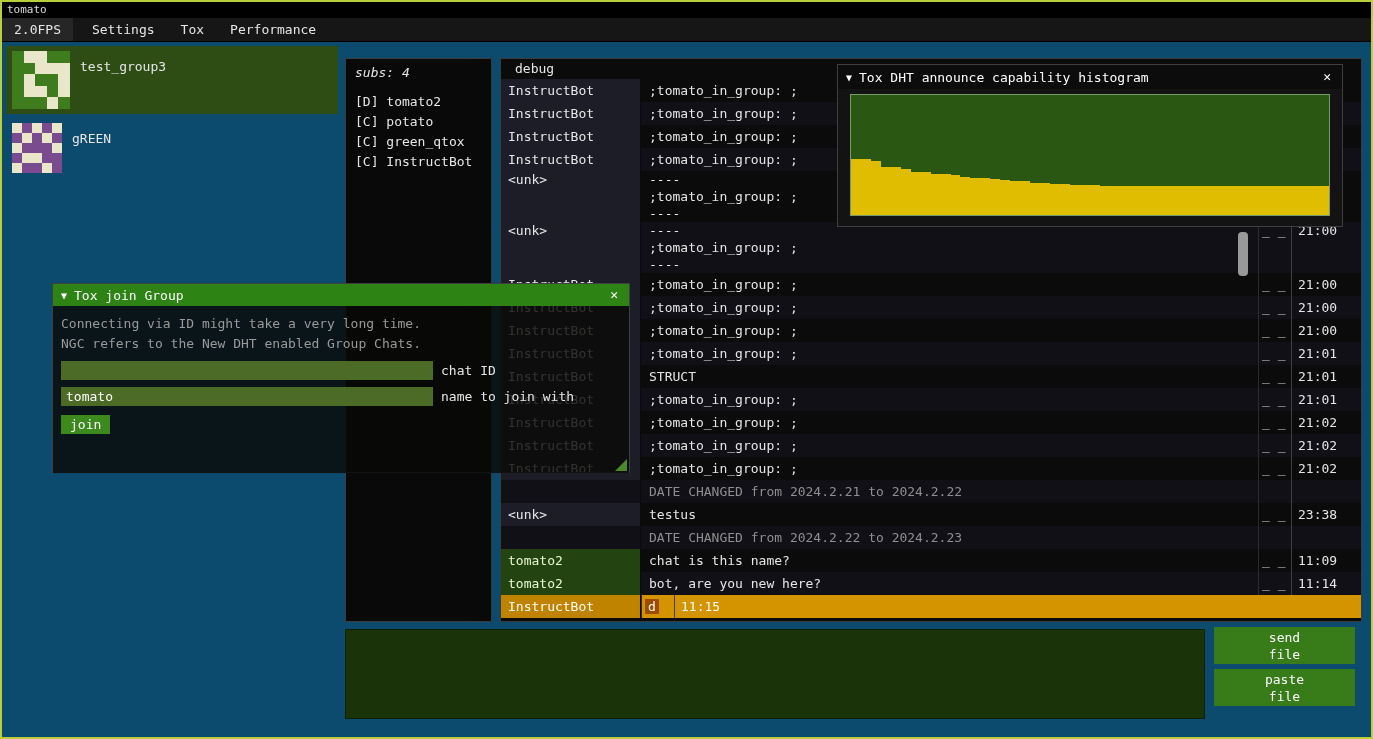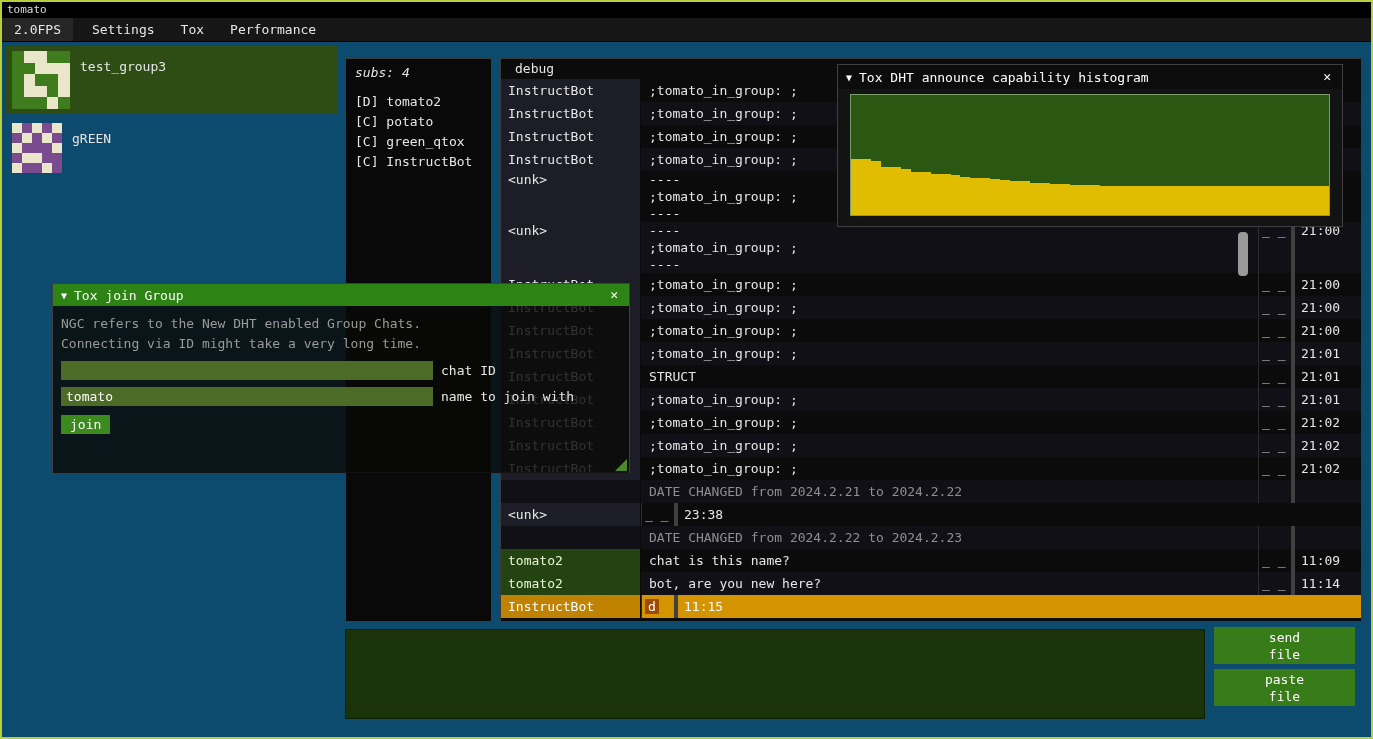--- a/index.html
+++ b/index.html
@@ -38,21 +38,21 @@
   .chat-rows { position:absolute; top:20px; left:0; right:0; }
 
   .row { display:flex; align-items:stretch; }
   .row:nth-child(even) { background:#101016; }
   .cell-name { width:140px; padding:0 7px; background:#1d1d27; border-right:1px solid #0a0a0a;
                line-height:23px; overflow:hidden; white-space:nowrap; }
   .cell-msg  { flex:1; padding:0 8px; overflow:hidden; }
   .cell-msg .line { line-height:23px; white-space:nowrap; }
   .cell-flags { width:33px; border-left:1px solid #2c2c2c; padding:0 3px; line-height:23px;
                 color:#d4d4d4; white-space:nowrap; }
-  .cell-time { width:70px; border-left:4px solid #404040; padding:0 6px; line-height:23px; }
+  .cell-time { width:70px; border-left:1px solid #404040; padding:0 6px; line-height:23px; }
   .row.multi .cell-msg .line, .row.multi .cell-name,
   .row.multi .cell-flags, .row.multi .cell-time { line-height:17px; }
 
   .date-row .cell-name { background:transparent; }
   .date-row .cell-msg { color:#8f8f8f; }
 
   .accent-green .cell-name { background:#234410; color:#eaf6d4; }
 
   .accent-orange { background:#d49400 !important; color:#fff; }
   .accent-orange .cell-name { background:#c08300; color:#fff; }
@@ -317,20 +317,23 @@
         <div class="row date-row">
           <div class="cell-name"></div>
           <div class="cell-msg">
             <div class="line">DATE CHANGED from 2024.2.21 to 2024.2.22</div>
           </div>
           <div class="cell-flags"></div>
           <div class="cell-time"></div>
         </div>
         <div class="row">
           <div class="cell-name">&lt;unk&gt;</div>
+          <div class="cell-msg">
+            <div class="line">testus</div>
+          </div>
           <div class="cell-flags"><span>_ _</span></div>
           <div class="cell-time">23:38</div>
         </div>
         <div class="row date-row">
           <div class="cell-name"></div>
           <div class="cell-msg">
             <div class="line">DATE CHANGED from 2024.2.22 to 2024.2.23</div>
           </div>
           <div class="cell-flags"></div>
           <div class="cell-time"></div>
@@ -368,22 +371,22 @@
   <button class="file-btn btn-paste">paste
 file</button>
 
   <div class="floatwin join-win">
     <div class="float-title">
       <span class="collapse">▼</span>
       <span>Tox join Group</span>
       <span class="float-close">✕</span>
     </div>
     <div class="join-body">
+      <div class="join-note">Connecting via ID might take a very long time.</div>
       <div class="join-note">NGC refers to the New DHT enabled Group Chats.</div>
-      <div class="join-note">Connecting via ID might take a very long time.</div>
       <div class="join-fields">
           <div class="field-row">
             <input class="field-input" style="">
             <div class="field-label">chat ID</div>
           </div>
           <div class="field-row">
             <input class="field-input" value="tomato" style="">
             <div class="field-label">name to join with</div>
           </div>
         </div>

